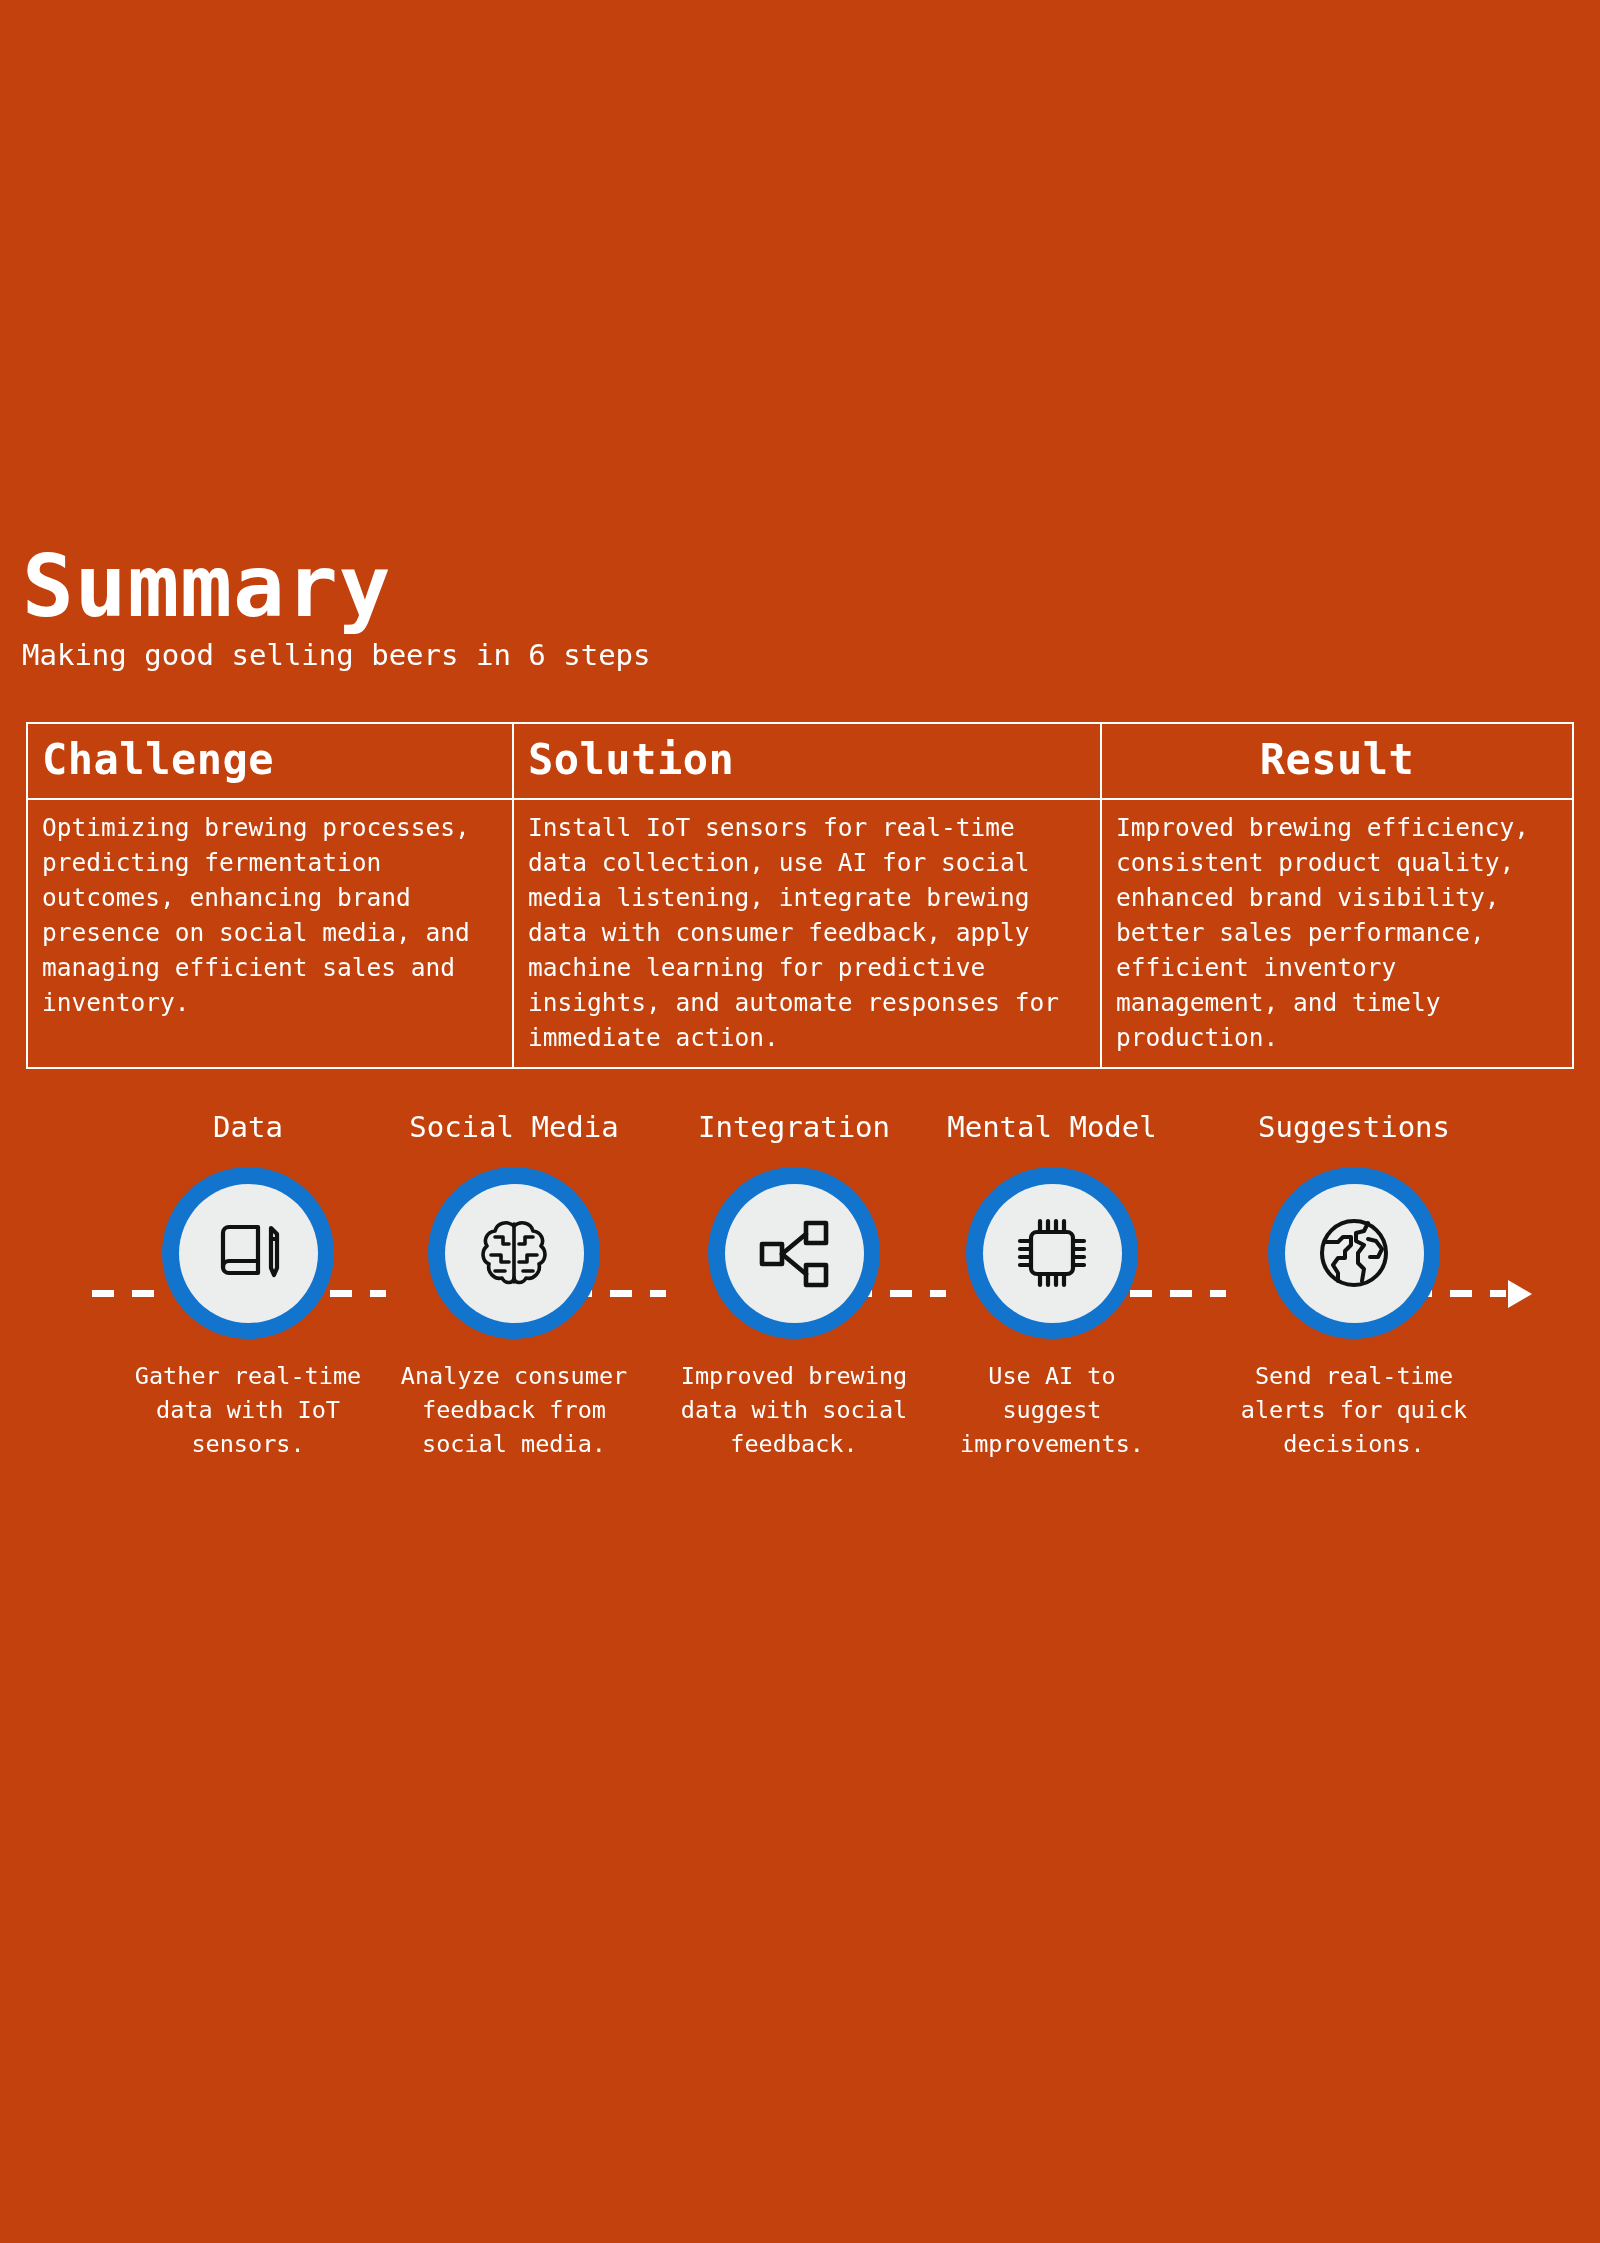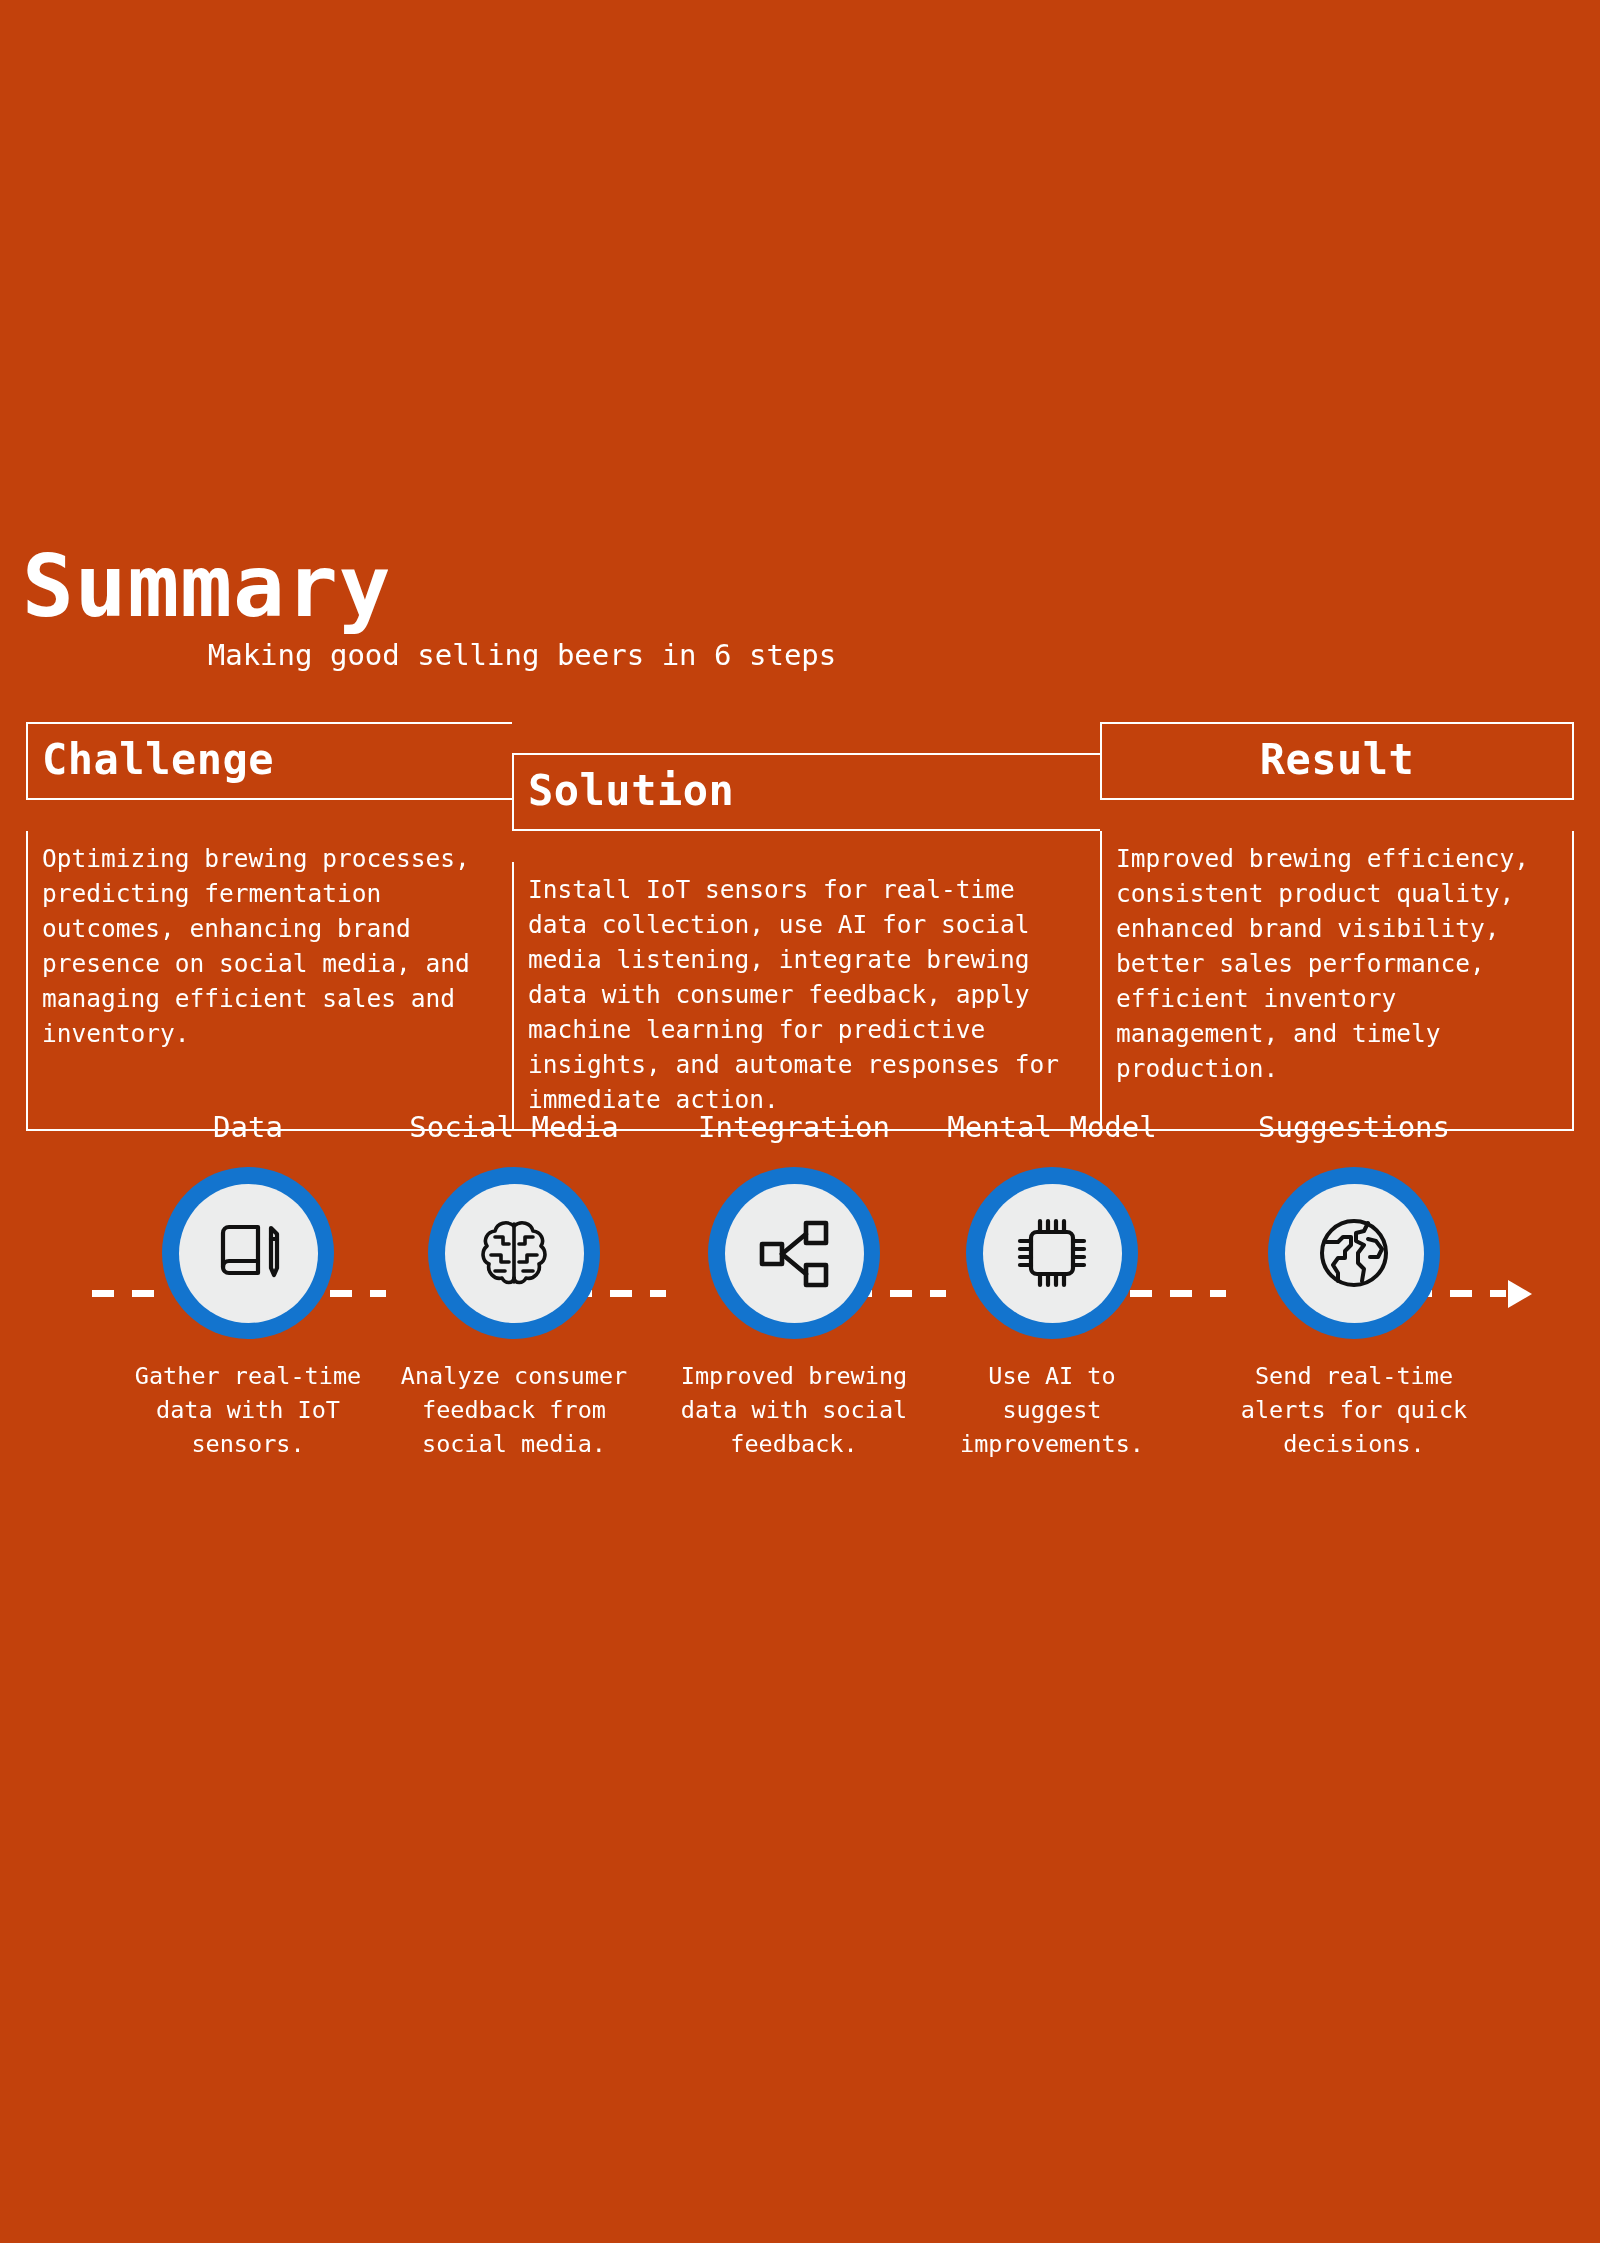--- a/index.html
+++ b/index.html
@@ -36,21 +36,20 @@
     font-family: "DejaVu Sans Mono", "Liberation Mono", monospace;
   }
 
   .page-subtitle {
     margin-top: 6px;
     font-size: 29px;
     line-height: 34px;
     color: #ffffff;
     letter-spacing: 0px;
     font-family: "DejaVu Sans Mono", "Liberation Mono", monospace;
-    text-align: center;
   }
 
   
   .cs-table {
     position: absolute;
     left: 26px;
     top: 722px;
     width: 1552px;
     display: flex;
     flex-direction: column;
@@ -69,21 +68,21 @@
     border: 2px solid #ffffff;
     border-right: none;
     padding: 10px 14px 12px 14px;
   }
   .cs-cell:last-child { border-right: 2px solid #ffffff; }
 
   .cs-head-row .cs-cell { border-bottom: 2px solid #ffffff; height: 78px; display: flex; align-items: center;}
   .cs-body-row .cs-cell { border-top: none; min-height: 258px; }
 
   .col-1 { width: 486px; }
-  .col-2 { width: 588px; margin-top: 31px; }
+  .col-2 { width: 588px; }
   .col-3 { width: 474px; justify-content: center; }
 
   .cs-head-text {
     font-size: 42px;
     line-height: 46px;
     color: #ffffff;
     font-weight: 700;
     letter-spacing: 0.5px;
   }
 

